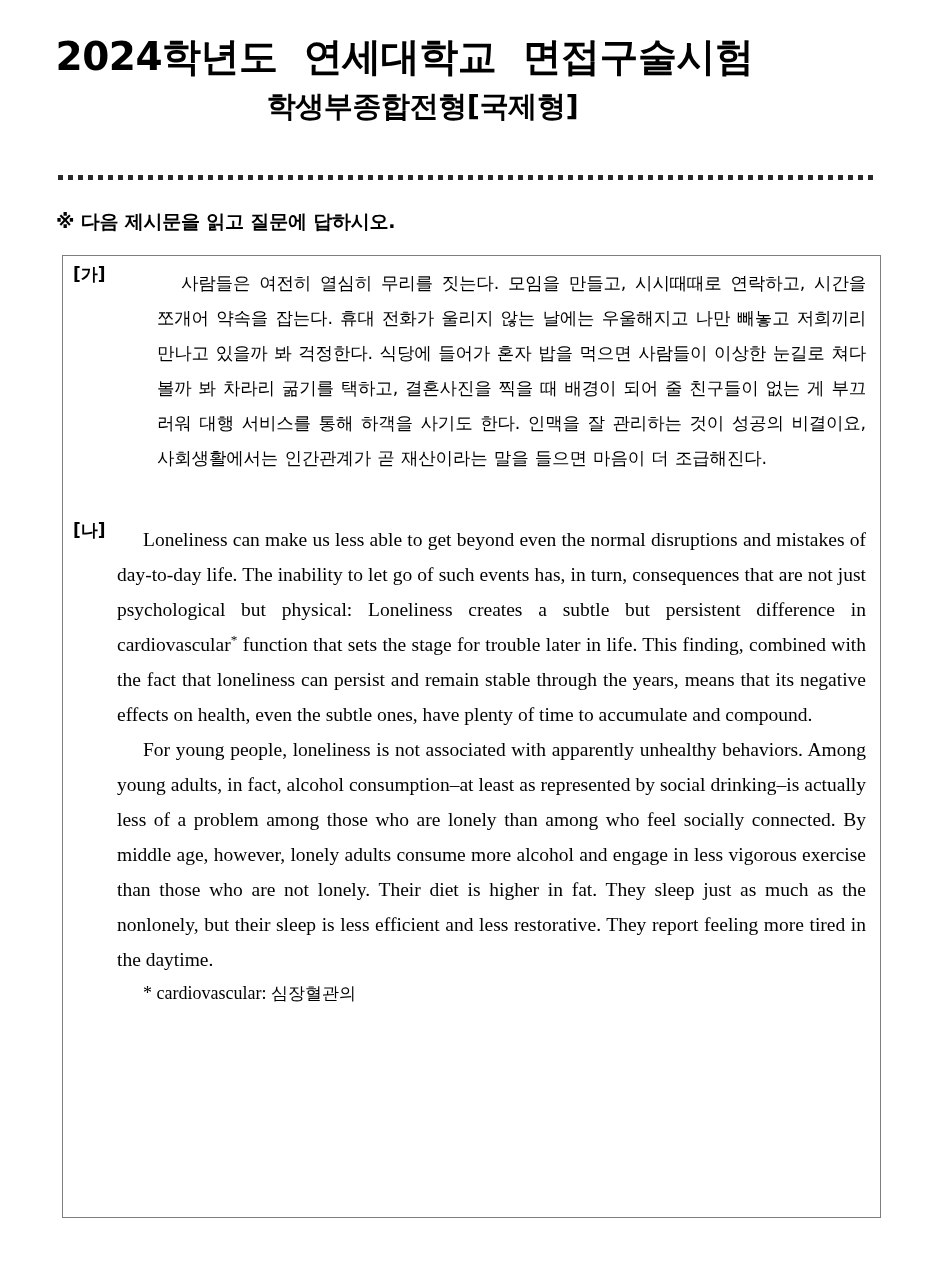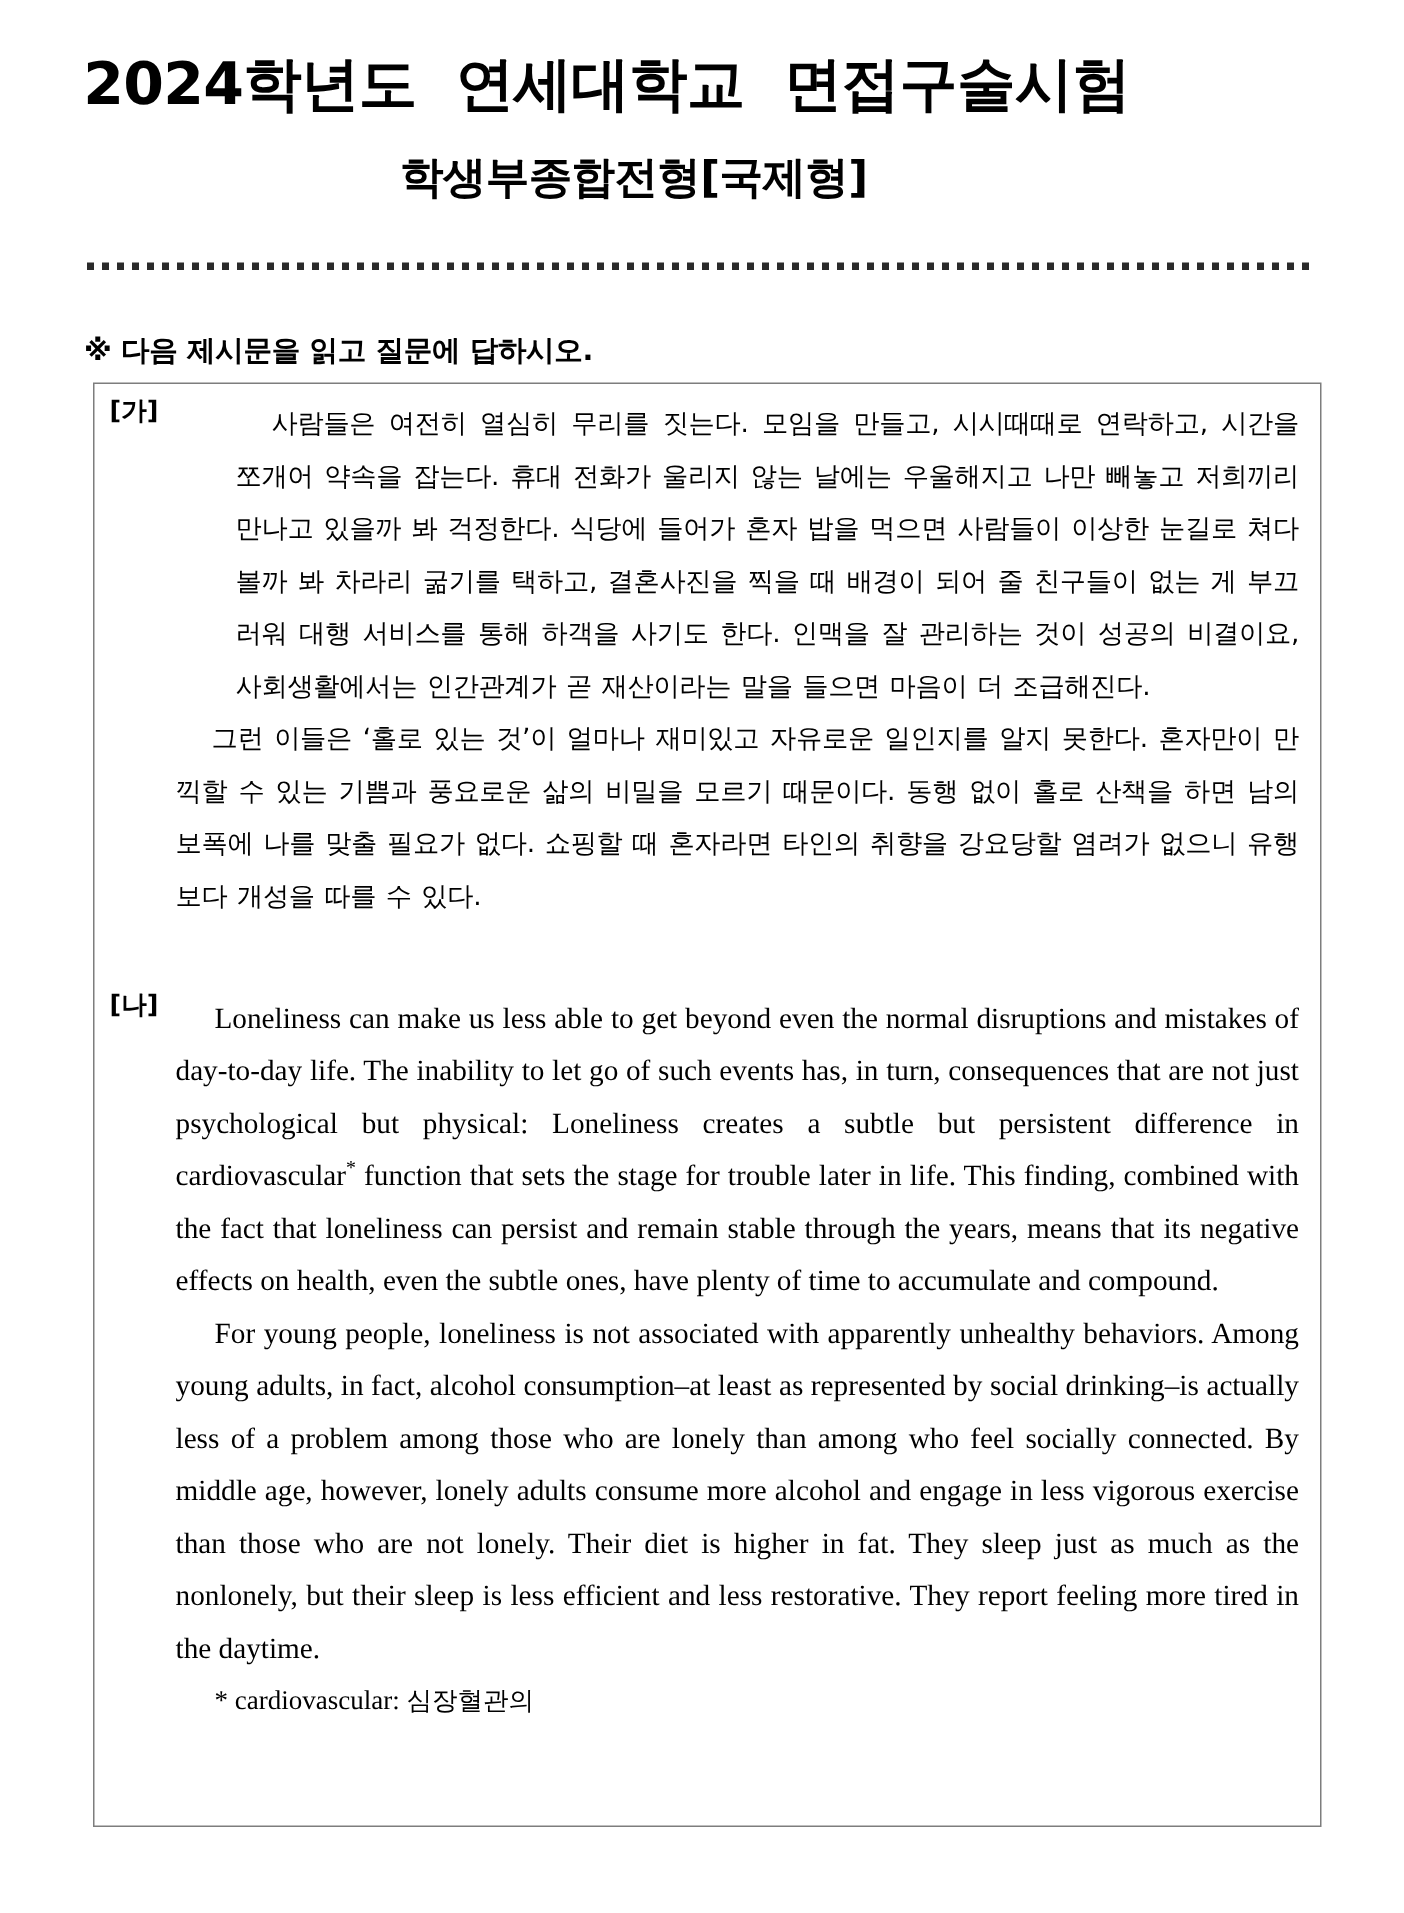--- a/index.html
+++ b/index.html
@@ -35,21 +35,21 @@
     padding-top: 36px;
     white-space: pre;
   }
   .doc-subtitle {
     text-align: center;
     font-family: "DejaVu Sans", "Liberation Sans", sans-serif;
     font-weight: bold;
     font-size: 29px;
     letter-spacing: -0.4px;
     line-height: 1.15;
-    margin: 12px;
+    margin: 0;
     padding-top: 12px;
     white-space: pre;
     padding-left: 36px;
   }
 
   
   .dotted-rule {
     position: absolute;
     left: 58px;
     top: 175px;
@@ -65,21 +65,20 @@
   
   .instruction {
     position: absolute;
     left: 56px;
     top: 209px;
     font-family: "DejaVu Sans", "Liberation Sans", sans-serif;
     font-weight: bold;
     font-size: 19px;
     letter-spacing: -0.2px;
     white-space: pre;
-    margin-top: 12px;
   }
 
   
   .passage-box {
     position: absolute;
     left: 62px;
     top: 255px;
     width: 819px;
     height: 963px;
     box-sizing: border-box;
@@ -176,21 +175,20 @@
   <div class="dotted-rule"></div>
 
   <div class="instruction">※ 다음 제시문을 읽고 질문에 답하시오.</div>
 
   <div class="passage-box">
 
     <div class="passage">
       <div class="passage-label">[가]</div>
       <div class="passage-body ko-body">
         <p class="first-para">사람들은 여전히 열심히 무리를 짓는다. 모임을 만들고, 시시때때로 연락하고, 시간을 쪼개어 약속을 잡는다. 휴대 전화가 울리지 않는 날에는 우울해지고 나만 빼놓고 저희끼리 만나고 있을까 봐 걱정한다. 식당에 들어가 혼자 밥을 먹으면 사람들이 이상한 눈길로 쳐다볼까 봐 차라리 굶기를 택하고, 결혼사진을 찍을 때 배경이 되어 줄 친구들이 없는 게 부끄러워 대행 서비스를 통해 하객을 사기도 한다. 인맥을 잘 관리하는 것이 성공의 비결이요, 사회생활에서는 인간관계가 곧 재산이라는 말을 들으면 마음이 더 조급해진다.</p>
-        <p>그런 이들은 ‘홀로 있는 것’이 얼마나 재미있고 자유로운 일인지를 알지 못한다. 혼자만이 만끽할 수 있는 기쁨과 풍요로운 삶의 비밀을 모르기 때문이다. 동행 없이 홀로 산책을 하면 남의 보폭에 나를 맞출 필요가 없다. 쇼핑할 때 혼자라면 타인의 취향을 강요당할 염려가 없으니 유행보다 개성을 따를 수 있다.</p>
       </div>
     </div>
 
     <div class="passage">
       <div class="passage-label">[나]</div>
       <div class="passage-body en-body">
         <p>Loneliness can make us less able to get beyond even the normal disruptions and mistakes of day-to-day life. The inability to let go of such events has, in turn, consequences that are not just psychological but physical: Loneliness creates a subtle but persistent difference in cardiovascular<sup>*</sup> function that sets the stage for trouble later in life. This finding, combined with the fact that loneliness can persist and remain stable through the years, means that its negative effects on health, even the subtle ones, have plenty of time to accumulate and compound.</p>
         <p>For young people, loneliness is not associated with apparently unhealthy behaviors. Among young adults, in fact, alcohol consumption‒at least as represented by social drinking‒is actually less of a problem among those who are lonely than among who feel socially connected. By middle age, however, lonely adults consume more alcohol and engage in less vigorous exercise than those who are not lonely. Their diet is higher in fat. They sleep just as much as the nonlonely, but their sleep is less efficient and less restorative. They report feeling more tired in the daytime.</p>
         <p class="footnote"><span>* cardiovascular: </span><span class="ko-gloss">심장혈관의</span></p>
       </div>

